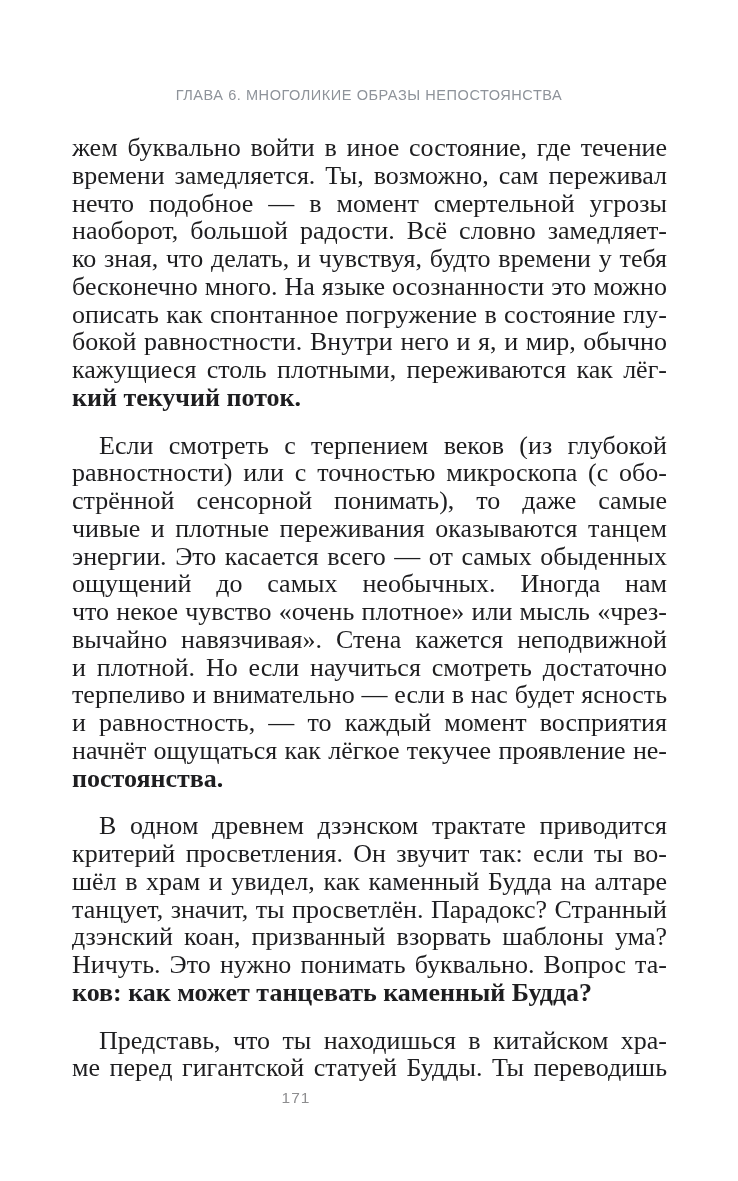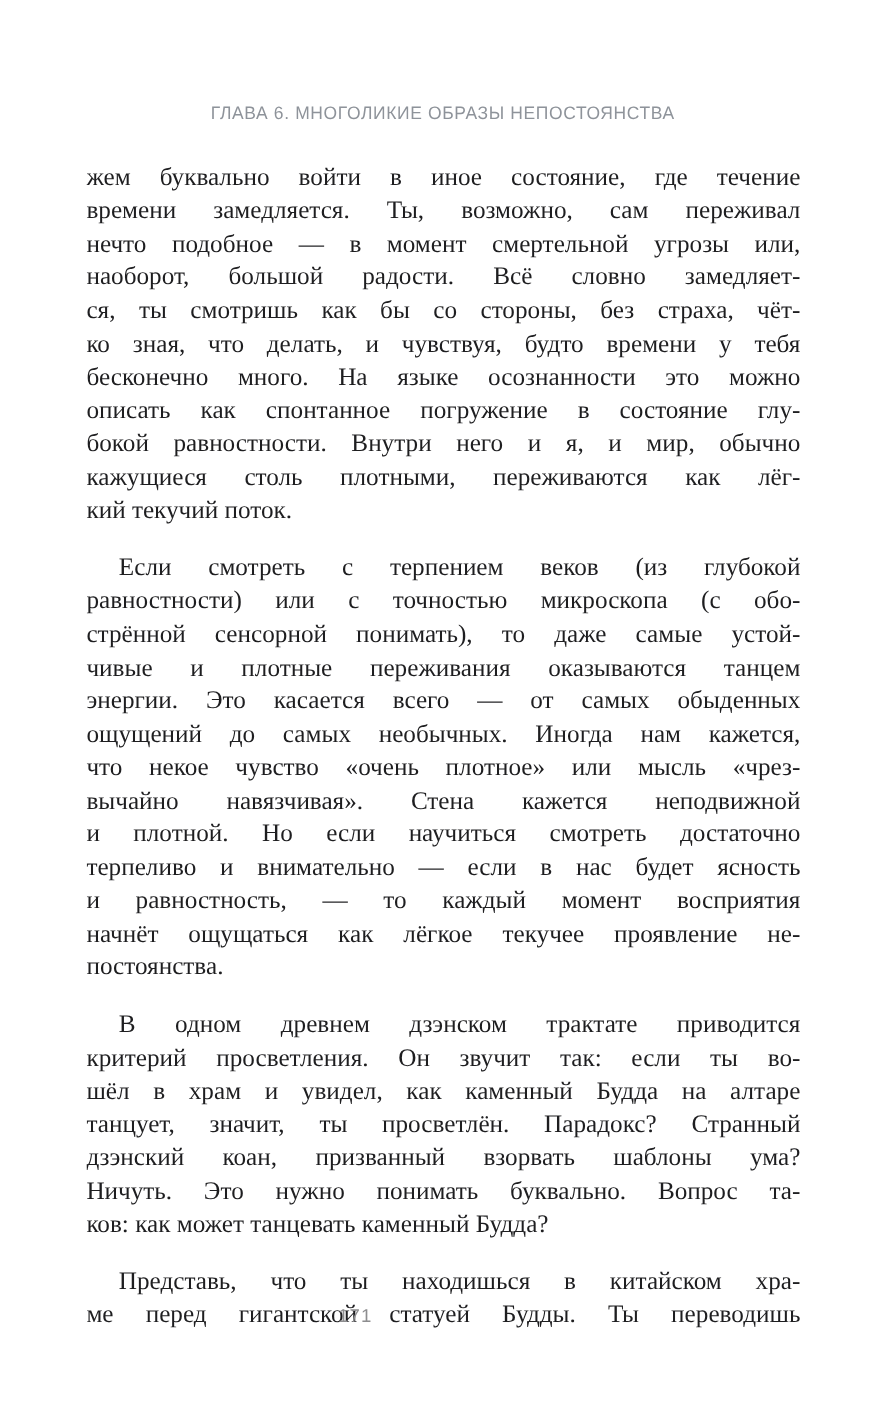--- a/index.html
+++ b/index.html
@@ -29,32 +29,32 @@
     transform: scaleX(0.97);
     transform-origin: center;
     white-space: nowrap;
   }
   .text-block {
     position: absolute;
     left: 72px;
     top: 134px;
     width: 595px;
     font-family: "Liberation Serif", serif;
-    font-size: 21px;
+    font-size: 26px;
     line-height: 27.76px;
     color: var(--body-color, #1e1e20);
   }
   .paragraph { margin: 0; }
   .line {
     height: 27.76px;
     overflow: hidden;
     text-align: justify;
     text-align-last: justify;
   }
-  .line.flush { text-align-last: left; }
+  .line.flush { text-align-last: left; font-weight: bold; }
   .line.indent { text-indent: 27px; margin-top: 20px; }
   .page-number {
     position: absolute;
     top: 1089px;
     left: 0;
     width: 592px;
     text-align: center;
     font-family: "Liberation Sans", sans-serif;
     font-size: 15.5px;
     letter-spacing: 1px;
@@ -66,21 +66,20 @@
 
 <div class="page">
   <div class="running-head">ГЛАВА 6. МНОГОЛИКИЕ ОБРАЗЫ НЕПОСТОЯНСТВА</div>
 
   <div class="text-block">
       <div class="paragraph">
         <div class="line">жем буквально войти в иное состояние, где течение</div>
         <div class="line">времени замедляется. Ты, возможно, сам переживал</div>
         <div class="line">нечто подобное — в момент смертельной угрозы или,</div>
         <div class="line">наоборот, большой радости. Всё словно замедляет-</div>
-        <div class="line">ся, ты смотришь как бы со стороны, без страха, чёт-</div>
         <div class="line">ко зная, что делать, и чувствуя, будто времени у тебя</div>
         <div class="line">бесконечно много. На языке осознанности это можно</div>
         <div class="line">описать как спонтанное погружение в состояние глу-</div>
         <div class="line">бокой равностности. Внутри него и я, и мир, обычно</div>
         <div class="line">кажущиеся столь плотными, переживаются как лёг-</div>
         <div class="line flush">кий текучий поток.</div>
       </div>
       <div class="paragraph">
         <div class="line indent">Если смотреть с терпением веков (из глубокой</div>
         <div class="line">равностности) или с точностью микроскопа (с обо-</div>

